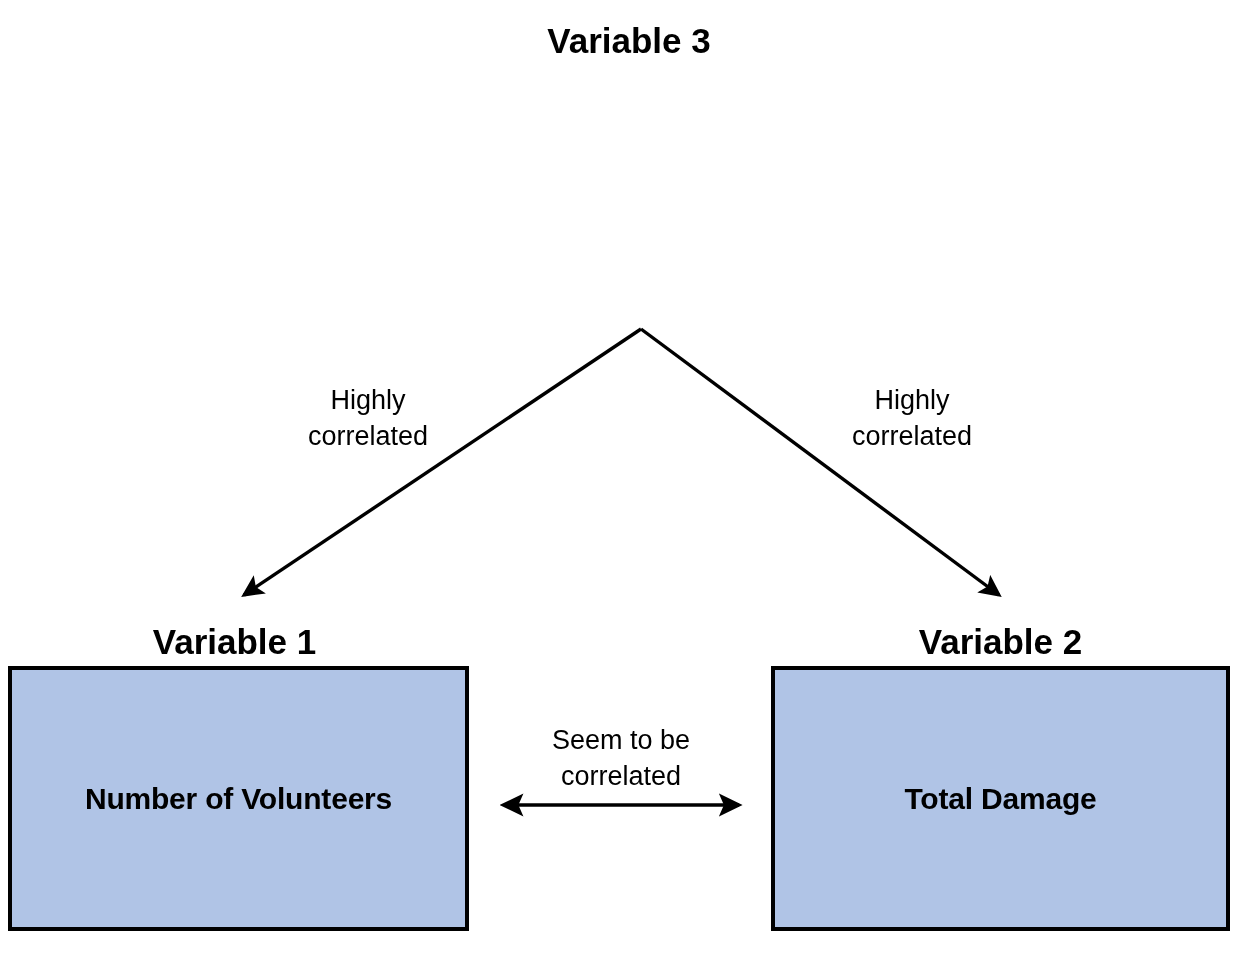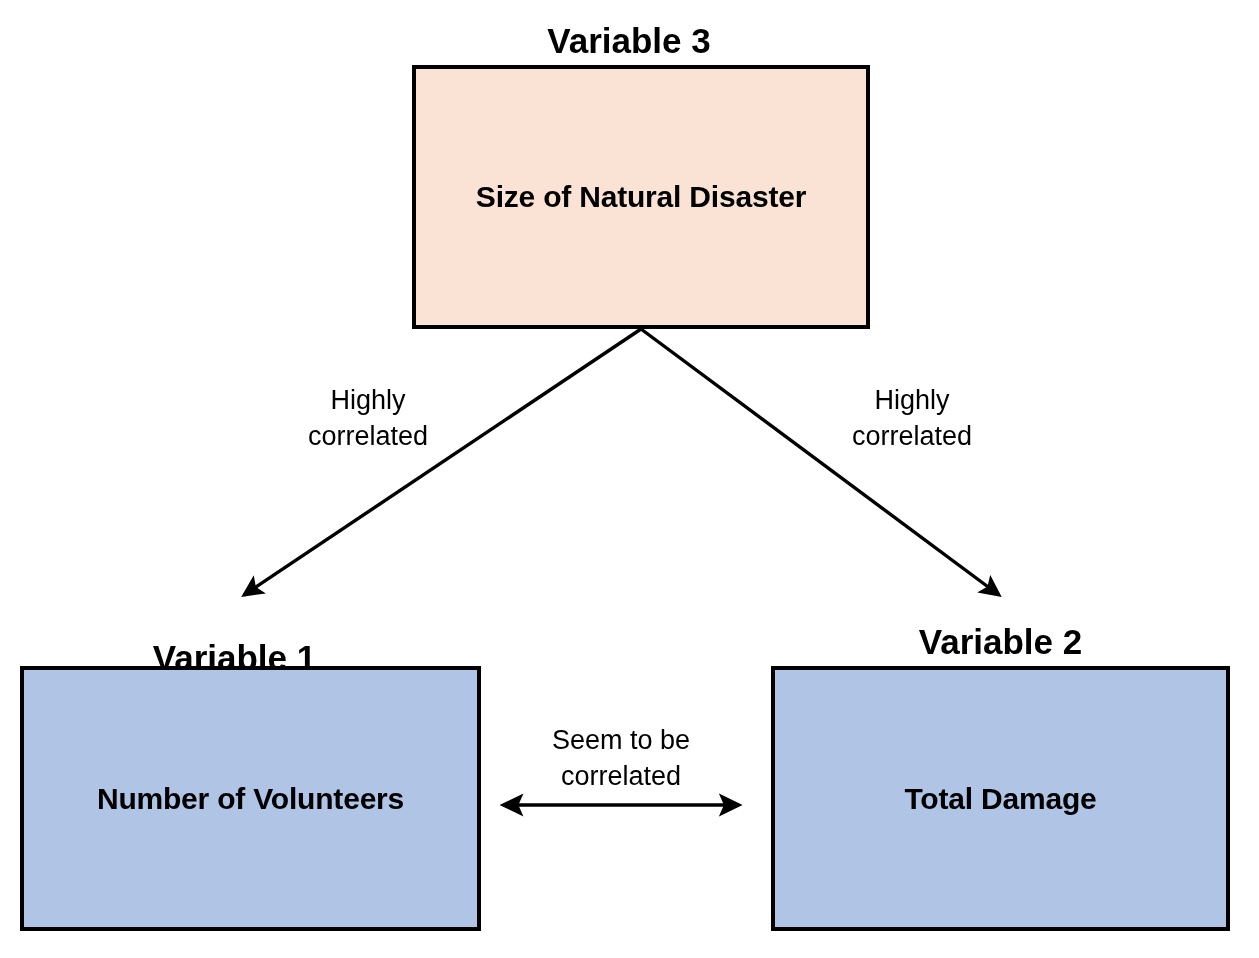--- a/index.html
+++ b/index.html
@@ -34,21 +34,21 @@
   }
 
   #box-v3 {
     left: 412px;
     top: 65px;
     width: 458px;
     height: 264px;
     background: #FAE3D4;
   }
   #box-v1 {
-    left: 20px;
+    left: 8px;
     top: 666px;
     width: 461px;
     height: 265px;
     background: #B0C4E6;
   }
   #box-v2 {
     left: 771px;
     top: 666px;
     width: 459px;
     height: 265px;
@@ -58,21 +58,21 @@
   
   .caption {
     position: absolute;
     font-weight: bold;
     font-size: 35px;
     color: #000000;
     text-align: center;
     white-space: nowrap;
   }
   #cap-v3 { left: 400px; top: 21px; width: 458px; }
-  #cap-v1 { left: 4px;   top: 622px; width: 461px; margin-top: 16px; }
+  #cap-v1 { left: 4px;   top: 622px; width: 461px; }
   #cap-v2 { left: 771px; top: 622px; width: 459px; }
 
   
   .edge-label {
     position: absolute;
     font-weight: normal;
     font-size: 27px;
     line-height: 1.35;
     color: #000000;
     text-align: center;
@@ -114,23 +114,20 @@
 
     <line x1="641" y1="329" x2="999" y2="595" stroke="#000000" stroke-width="3.4" marker-end="url(#head-left)"></line>
 
     <line x1="504" y1="805" x2="739" y2="805" stroke="#000000" stroke-width="3.6" marker-start="url(#head-mid-start)" marker-end="url(#head-mid-end)"></line>
   </svg>
 
   <div class="caption" id="cap-v3">Variable 3</div>
   <div class="caption" id="cap-v1">Variable 1</div>
   <div class="caption" id="cap-v2">Variable 2</div>
 
-  <div class="node-box" id="box-v3">
-    <span class="node-label">Size of Natural Disaster</span>
-  </div>
 
   <div class="node-box" id="box-v1">
     <span class="node-label">Number of Volunteers</span>
   </div>
 
   <div class="node-box" id="box-v2">
     <span class="node-label">Total Damage</span>
   </div>
 
   <div class="edge-label" id="lbl-left">Highly

